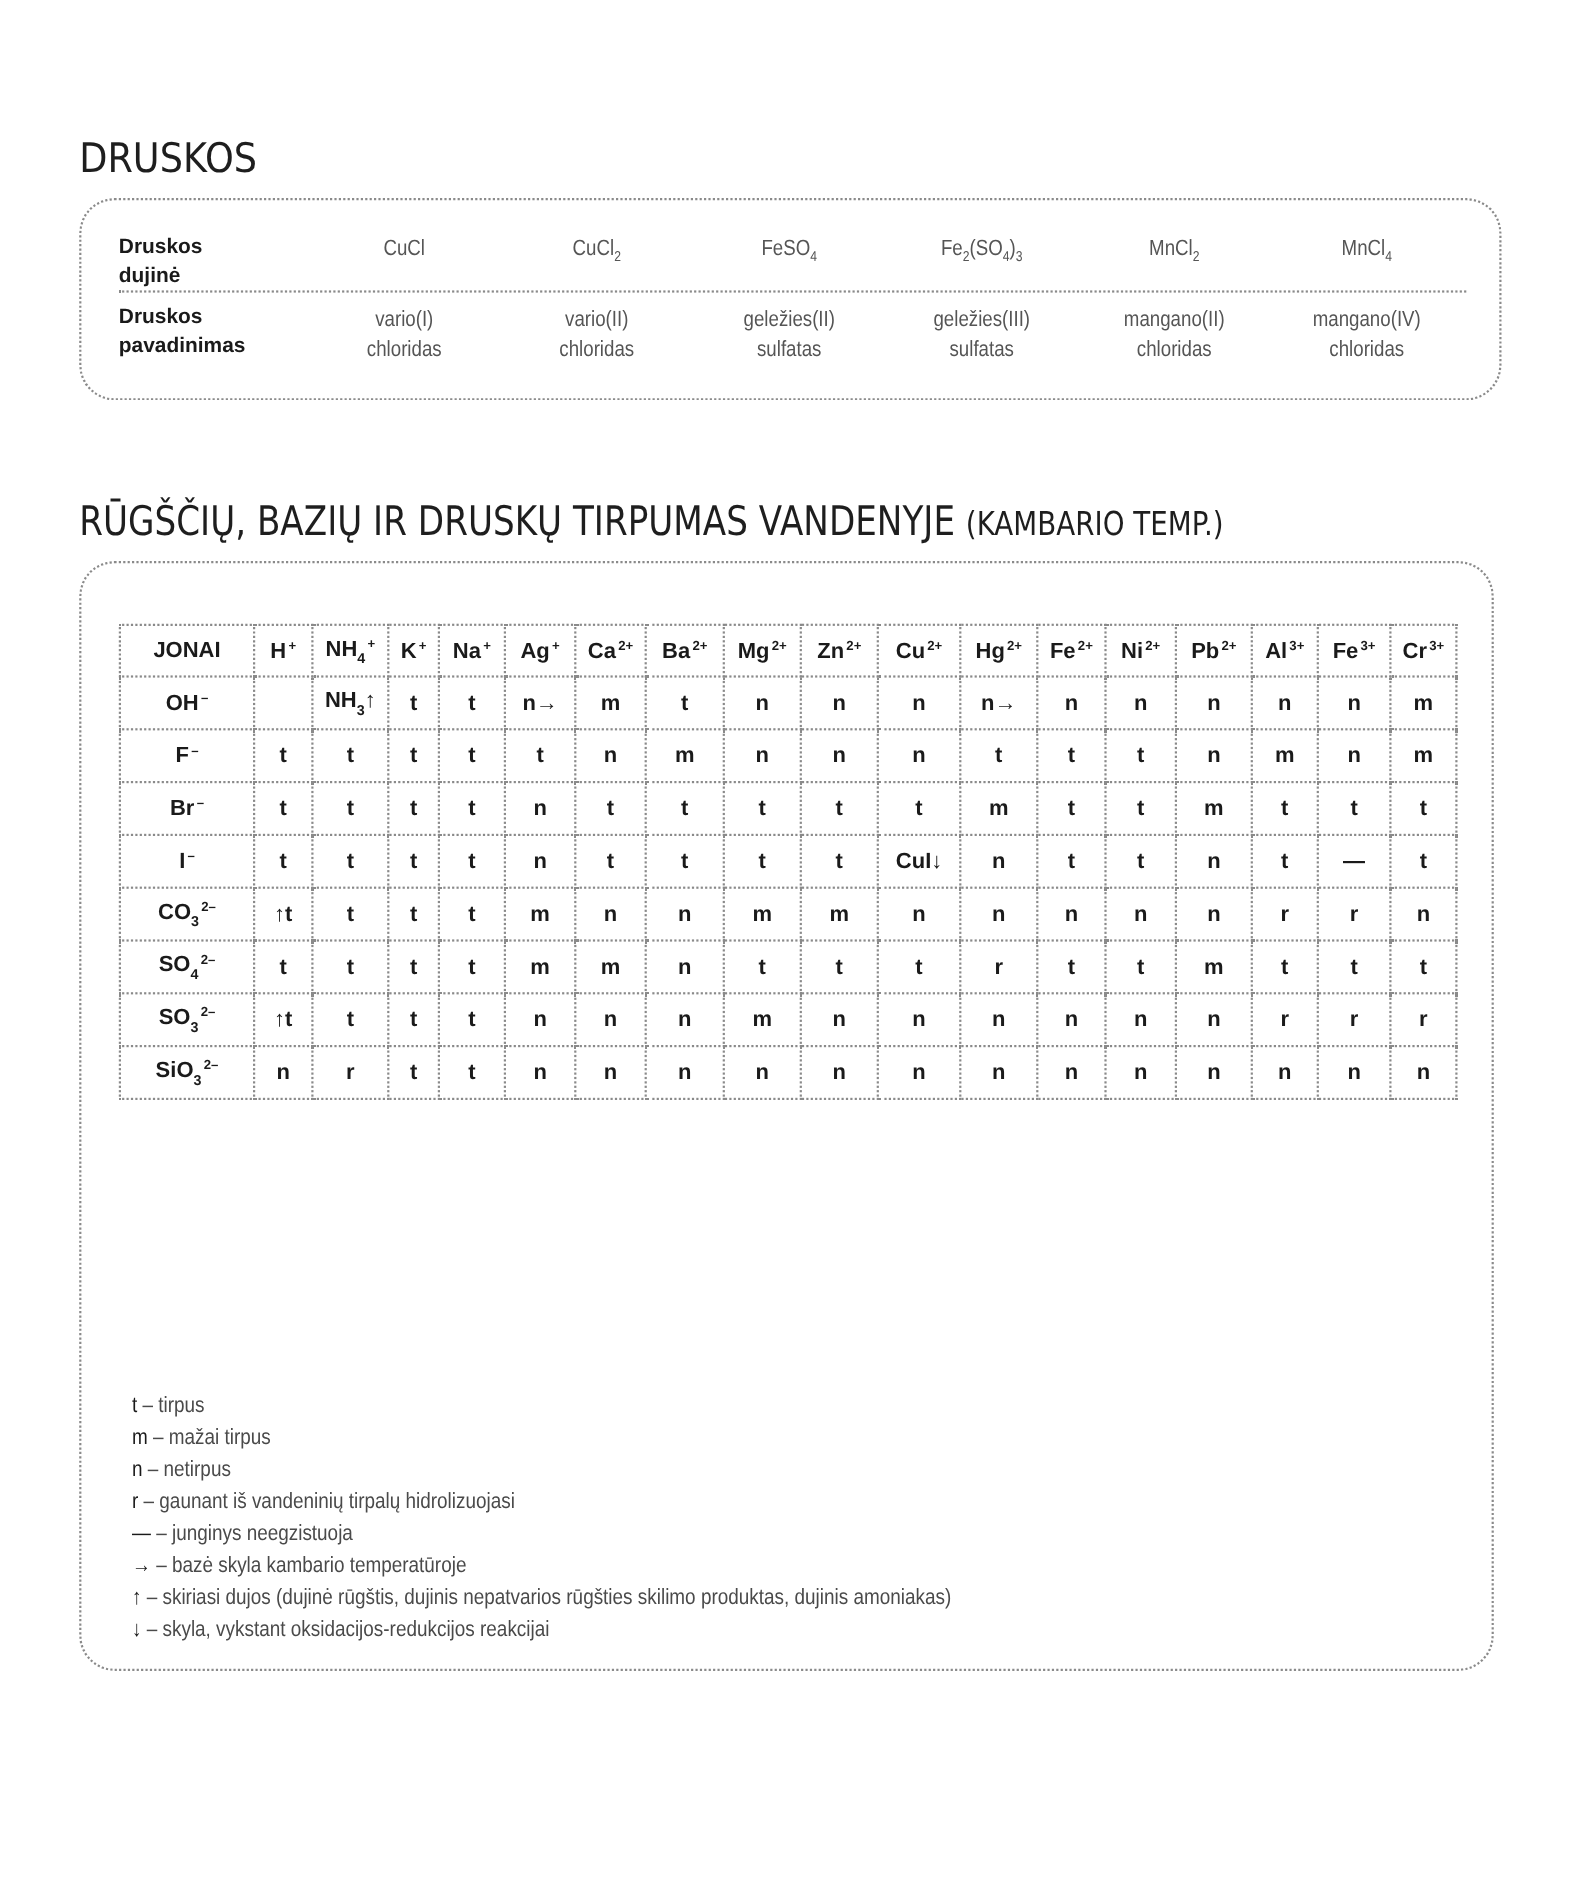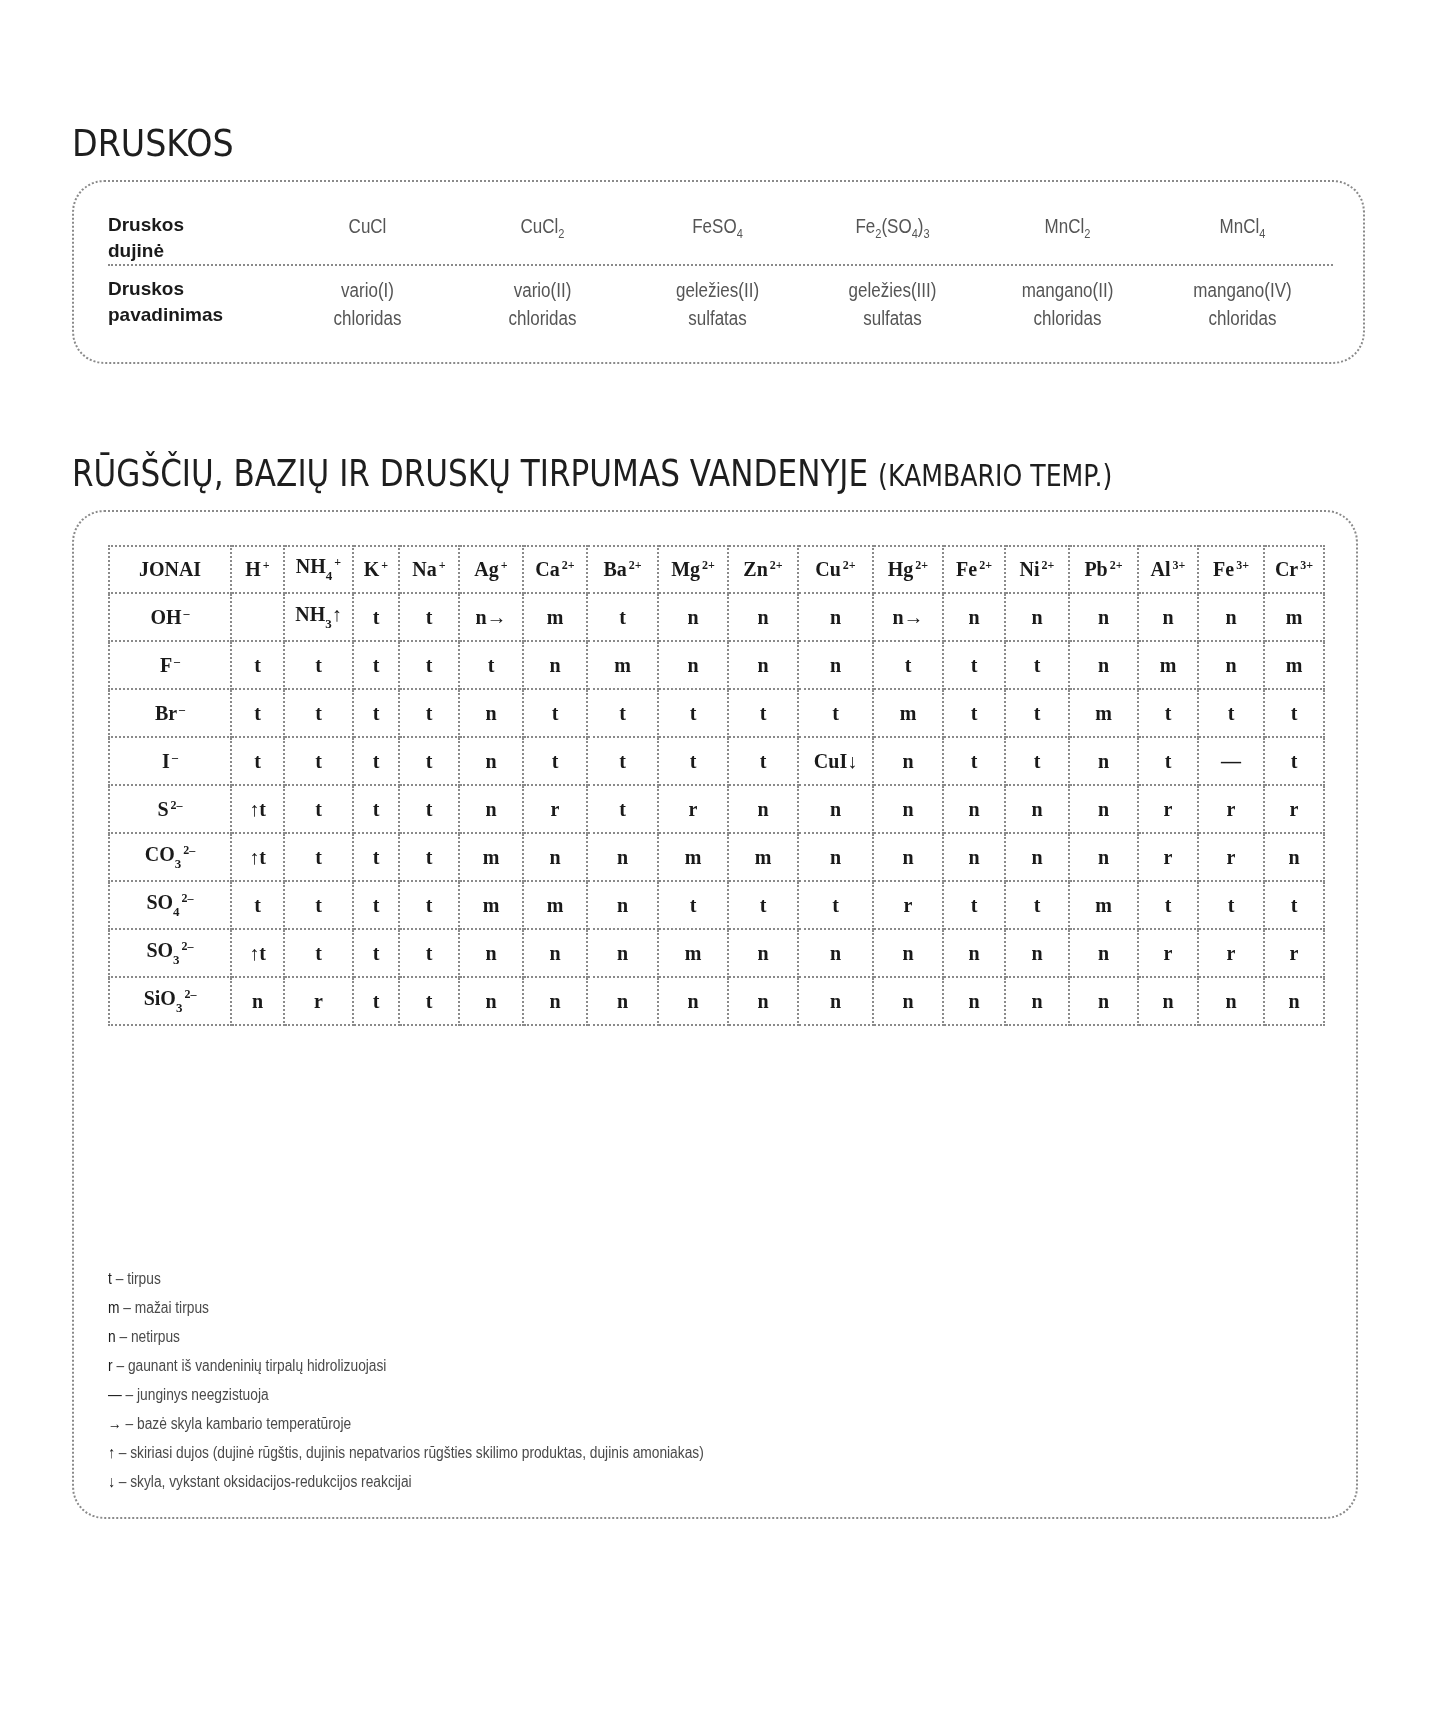--- a/index.html
+++ b/index.html
@@ -13,26 +13,26 @@
   #box2 { left:72px; top:510px; width:1286px; height:1009px; }
   
   .salts { position:absolute; left:108px; top:212px; width:1225px; }
   .srow { display:flex; align-items:flex-start; }
   .srow.r1 { height:52px; border-bottom:2px dotted #8a8a8a; }
   .srow.r2 { padding-top:10px; }
   .slabel { width:172px; font-weight:bold; font-size:19px; line-height:26px; color:#1a1a1a; }
   .scell { width:175px; text-align:center; font-size:20px; line-height:28px; color:#555; transform:scaleX(0.85); }
   .scell sub { font-size:13px; vertical-align:-5px; }
   
-  .sol { position:absolute; left:108px; top:545px; border-collapse:collapse; table-layout:fixed;font-family:Liberation Serif, serif; }
+  .sol { position:absolute; left:108px; top:567px; border-collapse:collapse; table-layout:fixed; }
   .sol td { border:2px dotted #8a8a8a; height:46px; padding:0; text-align:center; vertical-align:middle; font-weight:bold; font-size:20px; color:#1a1a1a; white-space:nowrap; }
   .sol tr.head td { height:45px; }
   .sol sup { font-size:12px; vertical-align:7px; margin-left:2px; }
   .sol sub { font-size:13px; vertical-align:-7px; }
-  .legend { position:absolute; left:108px; top:1264px; font-size:16px; line-height:29px; color:#4a4a4a; }
+  .legend { position:absolute; left:120px; top:1264px; font-size:20px; line-height:29px; color:#4a4a4a; }
   .legend div { transform:scaleX(0.86); transform-origin:left center; white-space:nowrap; }
   .legend .sym { color:#1a1a1a; }
 </style>
 </head>
 <body>
 
 <div id="title1" class="h1">DRUSKOS</div>
 
 <div id="box1" class="dotbox"></div>
 <div class="salts">
@@ -199,40 +199,20 @@
         <td>CuI↓</td>
         <td>n</td>
         <td>t</td>
         <td>t</td>
         <td>n</td>
         <td>t</td>
         <td>—</td>
         <td>t</td>
       </tr>
       <tr>
-        <td>S<sup>2–</sup></td>
-        <td>↑t</td>
-        <td>t</td>
-        <td>t</td>
-        <td>t</td>
-        <td>n</td>
-        <td>r</td>
-        <td>t</td>
-        <td>r</td>
-        <td>n</td>
-        <td>n</td>
-        <td>n</td>
-        <td>n</td>
-        <td>n</td>
-        <td>n</td>
-        <td>r</td>
-        <td>r</td>
-        <td>r</td>
-      </tr>
-      <tr>
         <td>CO<sub>3</sub><sup>2–</sup></td>
         <td>↑t</td>
         <td>t</td>
         <td>t</td>
         <td>t</td>
         <td>m</td>
         <td>n</td>
         <td>n</td>
         <td>m</td>
         <td>m</td>

